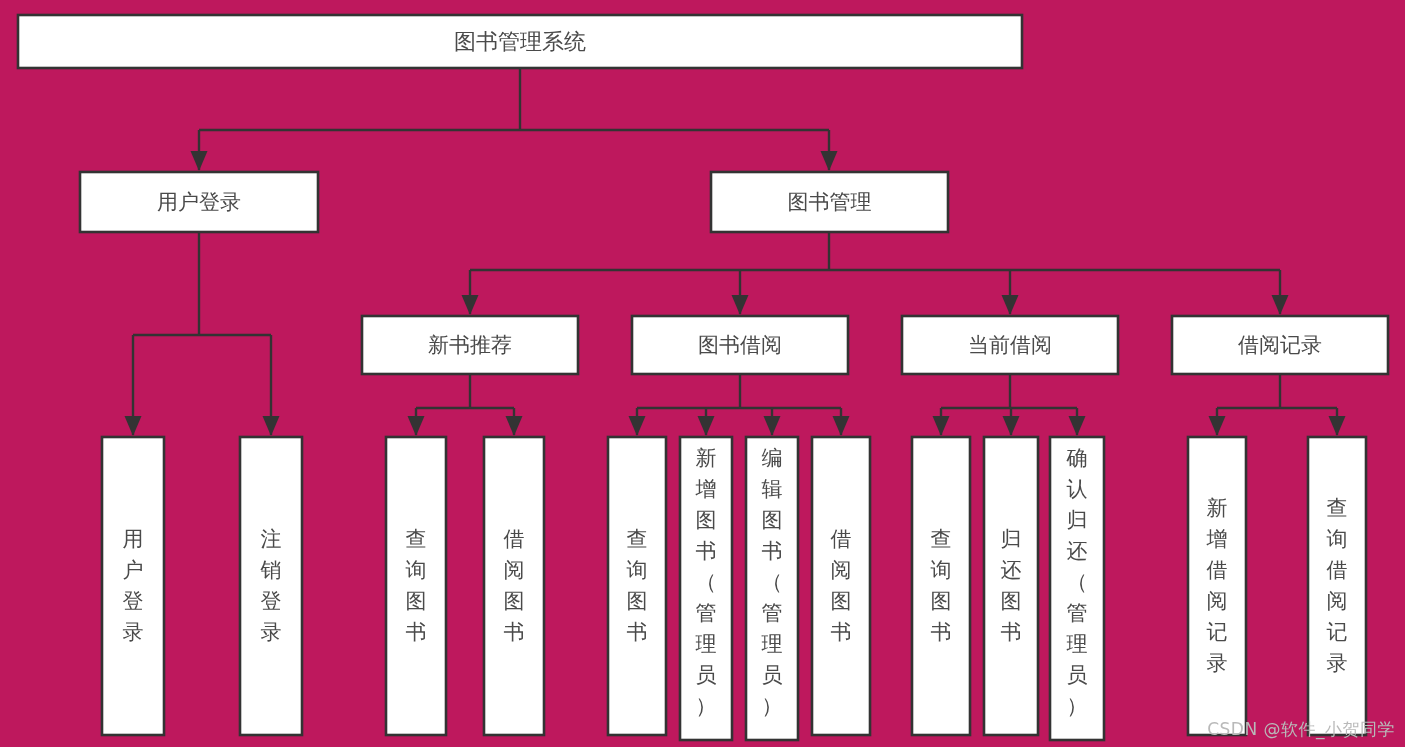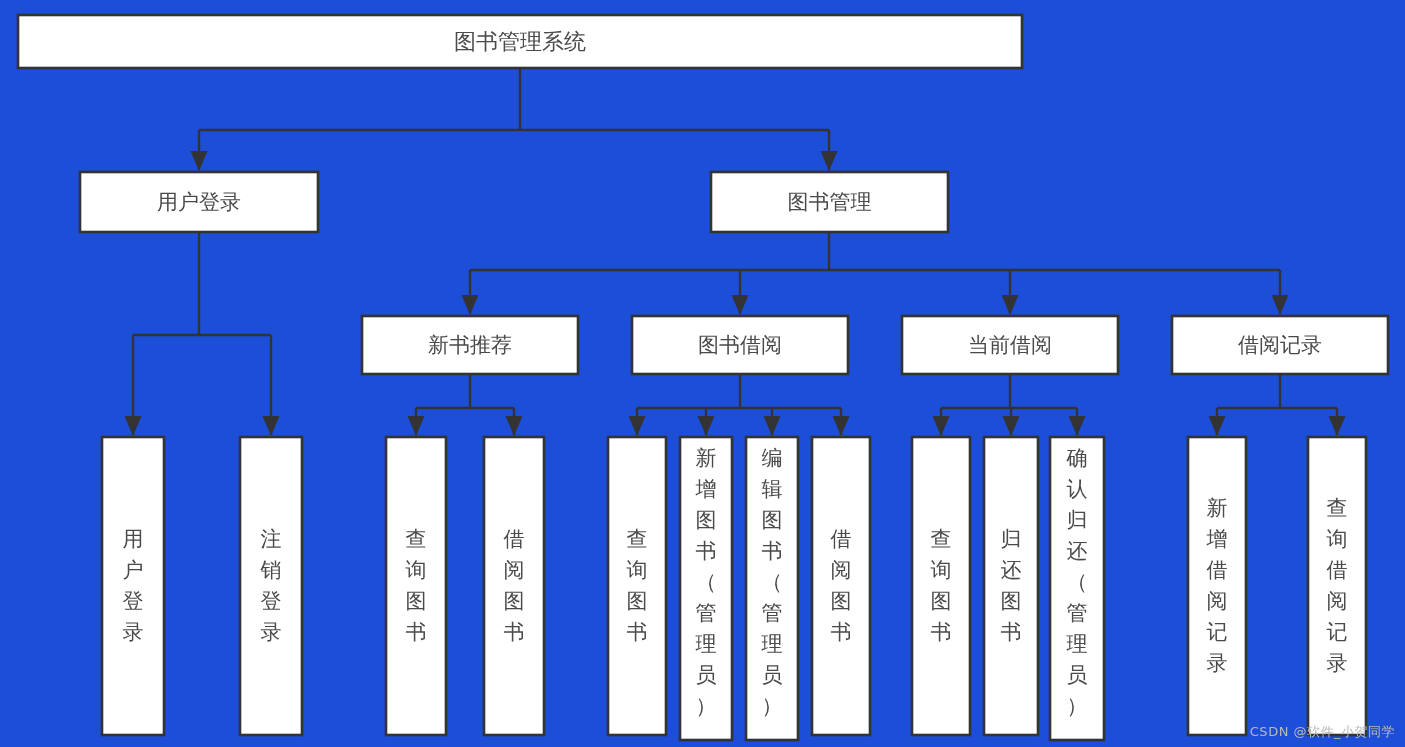--- a/index.html
+++ b/index.html
@@ -10,21 +10,21 @@
   body {
     width: 1405px;
     height: 747px;
     font-family: "DejaVu Sans", "Liberation Sans", sans-serif;
     overflow: hidden;
   }
   #diagram-root {
     position: relative;
     width: 1405px;
     height: 747px;
-    background: #1d4ed8;
+    background: #be185d;
   }
   svg.diagram-canvas {
     position: absolute;
     top: 0;
     left: 0;
     width: 1405px;
     height: 747px;
     display: block;
   }
   .node-box {
@@ -57,21 +57,21 @@
     font-family: "DejaVu Sans", "Liberation Sans", sans-serif;
     font-size: 21px;
     text-anchor: middle;
     dominant-baseline: middle;
   }
   .watermark {
     position: absolute;
     right: 10px;
     bottom: 6px;
     font-family: "DejaVu Sans", "Liberation Sans", sans-serif;
-    font-size: 13px;
+    font-size: 17px;
     color: #b9b9b9;
     white-space: nowrap;
     letter-spacing: 0.5px;
   }
 </style>
 </head>
 <body>
 
 <div id="diagram-root">
 

